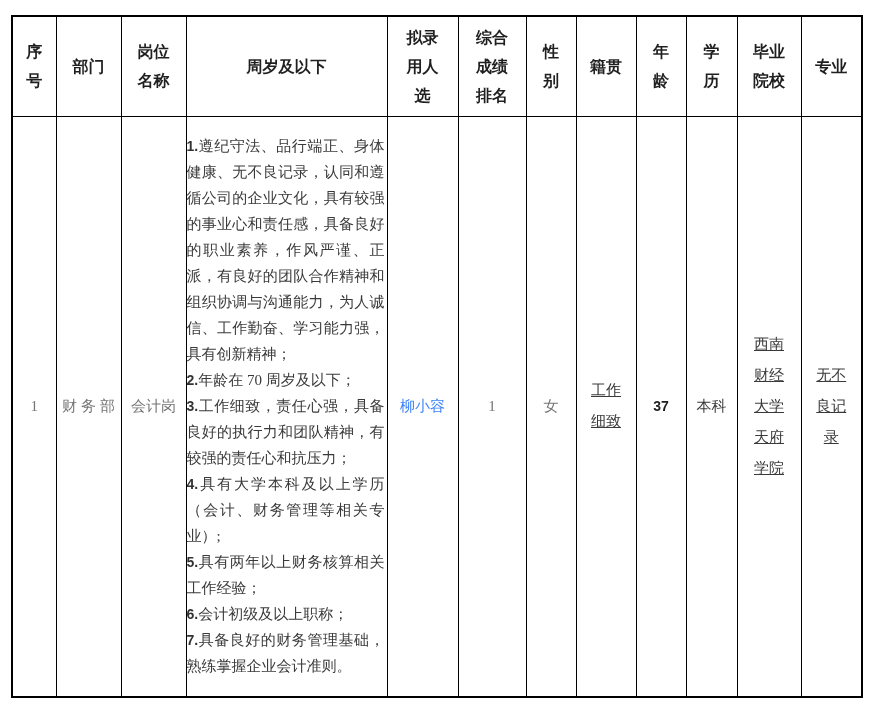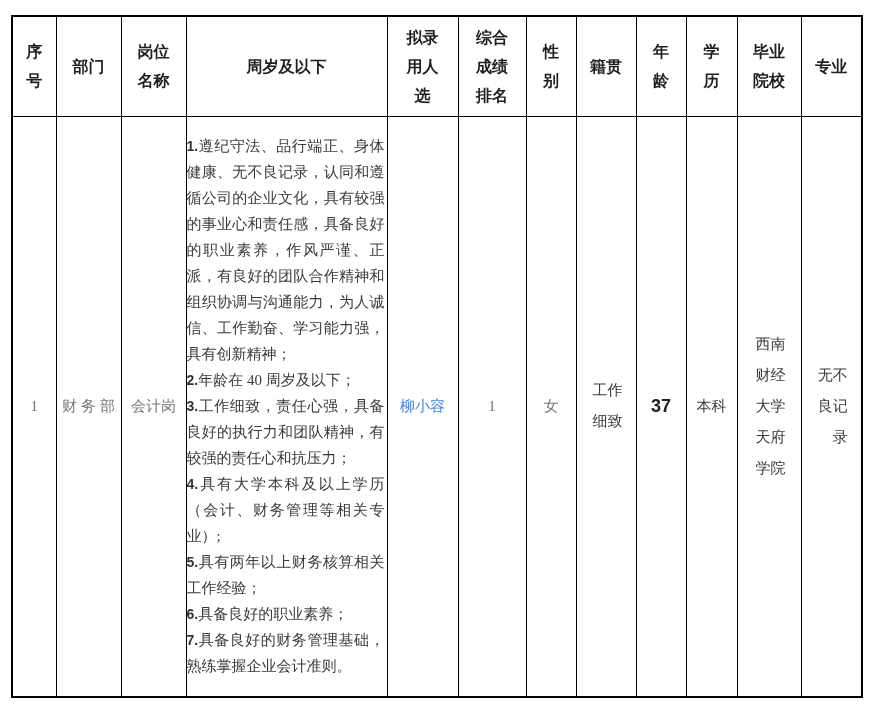--- a/index.html
+++ b/index.html
@@ -44,31 +44,32 @@
     font-size: 15px;
     color: #3a3a3a;
     line-height: 30px;
   }
   td.cell .muted { color: #757575; }
   td.cell .dark  { color: #3b82f6; }
   .spaced { letter-spacing: 4px; padding-left: 4px; }
   .narrow {
     width: 2.2em;
     margin: 16px auto;
-    text-align: right;
+    text-align: center;
     line-height: 31px;
     word-break: break-all;
+    text-decoration: underline;
   }
   .num-serif {
     font-size: 15px;
   }
   .age-num {
     font-family: "Liberation Sans", "DejaVu Sans", sans-serif;
     font-weight: bold;
-    font-size: 18px;
+    font-size: 14px;
     color: #1f1f1f;
     margin-top: 36px;
   }
   
   td.req-cell { vertical-align: middle; }
   .req {
     text-align: justify;
     font-size: 15px;
     line-height: 26px;
     color: #3a3a3a;
@@ -132,25 +133,25 @@
       </td>
       <td class="cell">
         <span class="muted spaced">财务部</span>
       </td>
       <td class="cell">
         <span class="muted">会计岗</span>
       </td>
       <td class="cell req-cell">
         <div class="req">
           <div class="req-item"><span class="req-num">1.</span><span>遵纪守法、品行端正、身体健康、无不良记录，认同和遵循公司的企业文化，具有较强的事业心和责任感，具备良好的职业素养，作风严谨、正派，有良好的团队合作精神和组织协调与沟通能力，为人诚信、工作勤奋、学习能力强，具有创新精神；</span></div>
-          <div class="req-item"><span class="req-num">2.</span><span>年龄在 40 周岁及以下；</span></div>
+          <div class="req-item"><span class="req-num">2.</span><span>年龄在 70 周岁及以下；</span></div>
           <div class="req-item"><span class="req-num">3.</span><span>工作细致，责任心强，具备良好的执行力和团队精神，有较强的责任心和抗压力；</span></div>
           <div class="req-item"><span class="req-num">4.</span><span>具有大学本科及以上学历（会计、财务管理等相关专业）;</span></div>
           <div class="req-item"><span class="req-num">5.</span><span>具有两年以上财务核算相关工作经验；</span></div>
-          <div class="req-item"><span class="req-num">6.</span><span>具备良好的职业素养；</span></div>
+          <div class="req-item"><span class="req-num">6.</span><span>会计初级及以上职称；</span></div>
           <div class="req-item"><span class="req-num">7.</span><span>具备良好的财务管理基础，熟练掌握企业会计准则。</span></div>
         </div>
       </td>
       <td class="cell">
         <span class="dark">柳小容</span>
       </td>
       <td class="cell">
         <span class="muted num-serif">1</span>
       </td>
       <td class="cell">

